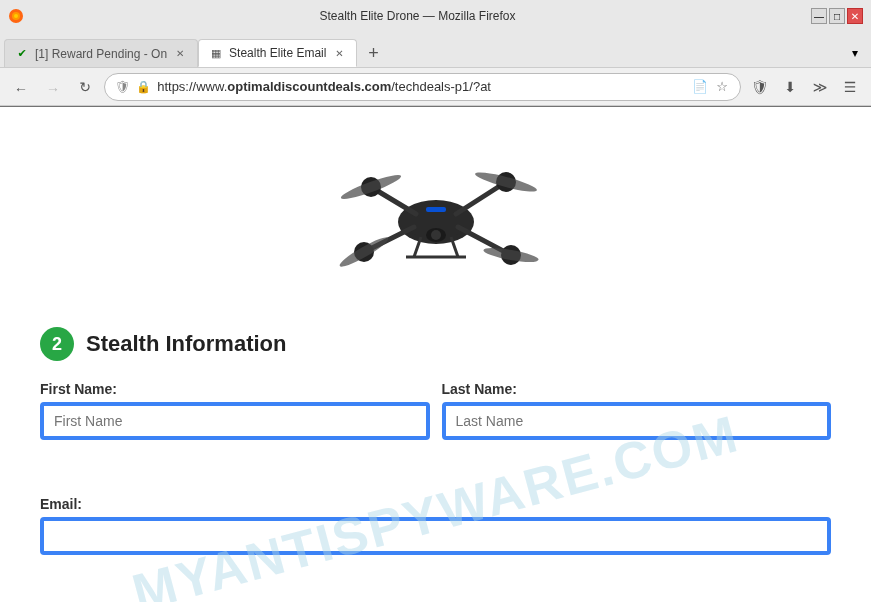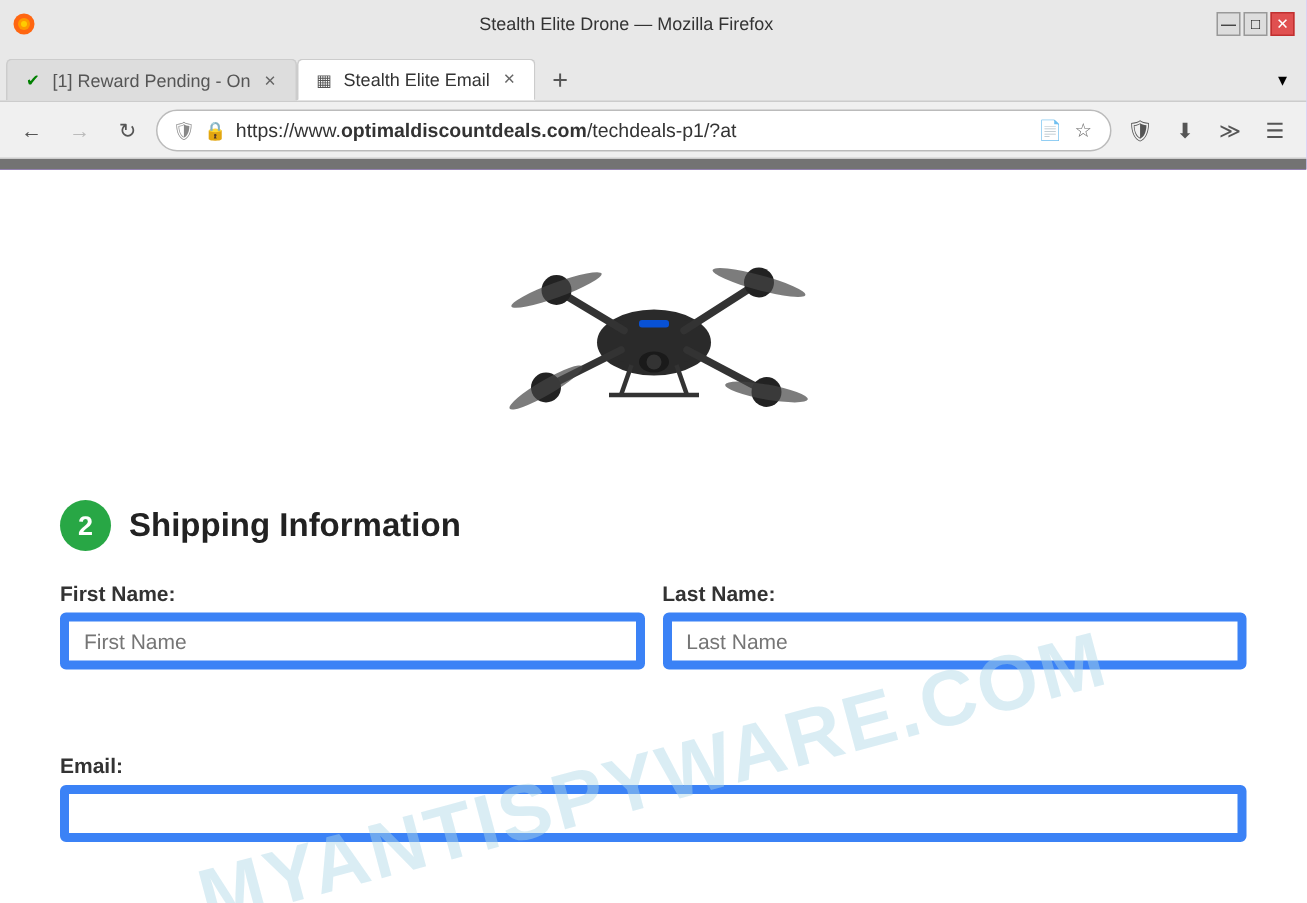--- a/index.html
+++ b/index.html
@@ -1,21 +1,21 @@
 <!DOCTYPE html>
 <html><head>
   <meta charset="utf-8">
   <style>
     * { margin: 0; padding: 0; box-sizing: border-box; }
     body { width: 871px; height: 602px; overflow: hidden; font-family: Arial, sans-serif; background: #fff; }
 
     
     .browser-chrome {
-      background: #6d28d9;
-      border-bottom: 7px solid #737373;
+      background: #737373;
+      border-bottom: 1px solid #737373;
     }
 
     
     .title-bar {
       display: flex;
       align-items: center;
       justify-content: space-between;
       height: 32px;
       padding: 0 8px;
       background: #e8e8e8;
@@ -258,21 +258,21 @@
       gap: 5px;
     }
     .form-label {
       font-size: 14px;
       font-weight: bold;
       color: #333;
     }
     .form-input {
       width: 100%;
       height: 38px;
-      border: 6px solid #3b82f6;
+      border: 4px solid #3b82f6;
       border-radius: 4px;
       padding: 0 10px;
       font-size: 14px;
       color: #999;
       outline: none;
     }
     .form-group.full-width {
       flex: 1;
       margin-top: 40px;
     }
@@ -391,21 +391,21 @@
         <line x1="125" y1="110" x2="118" y2="130" stroke="#333" stroke-width="3"></line>
         <line x1="155" y1="110" x2="162" y2="130" stroke="#333" stroke-width="3"></line>
         <line x1="110" y1="130" x2="170" y2="130" stroke="#333" stroke-width="3"></line>
       </svg>
     </div>
   </div>
 
   <div class="shipping-section">
     <div class="section-header">
       <div class="step-badge">2</div>
-      <span class="section-title">Shipping Information</span>
+      <span class="section-title">Stealth Information</span>
     </div>
 
     <div class="form-row">
       <div class="form-group">
         <label class="form-label">First Name:</label>
         <input class="form-input" type="text" placeholder="First Name" style="">
       </div>
       <div class="form-group">
         <label class="form-label">Last Name:</label>
         <input class="form-input" type="text" placeholder="Last Name" style="">

